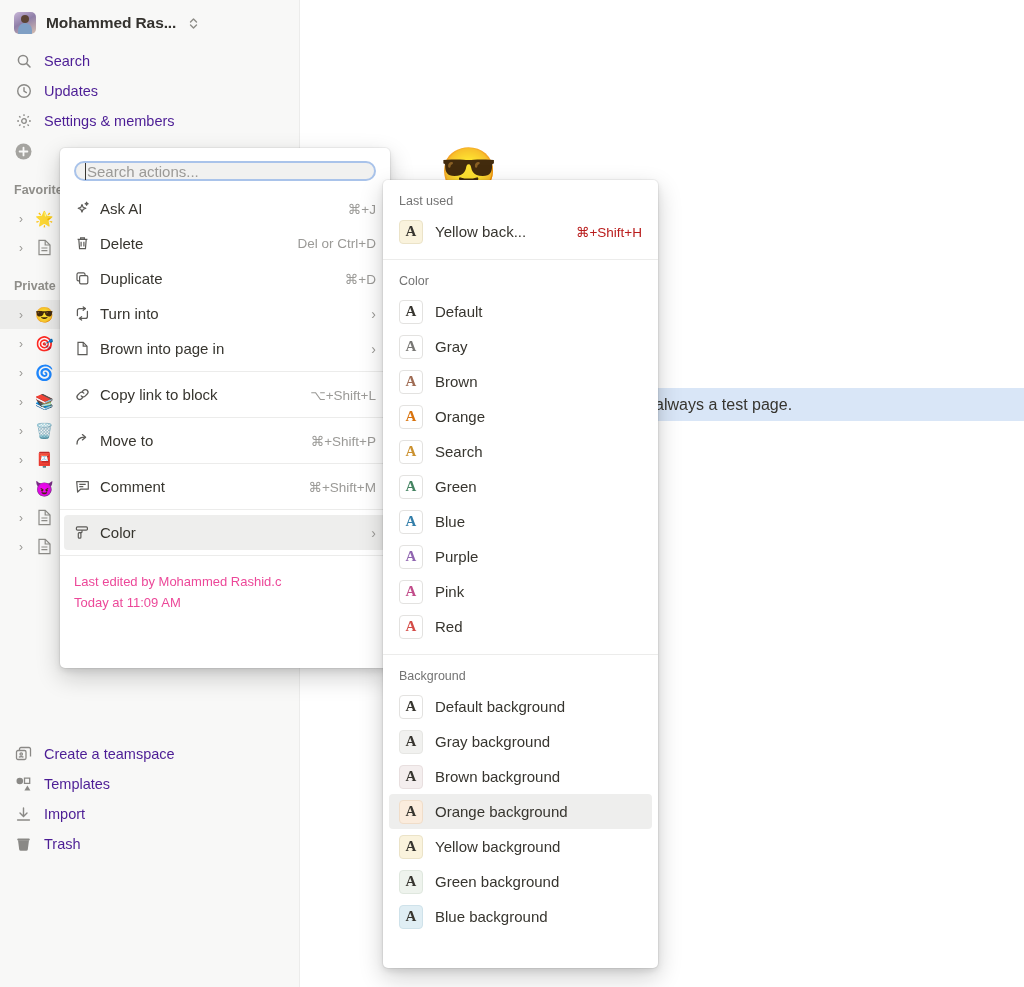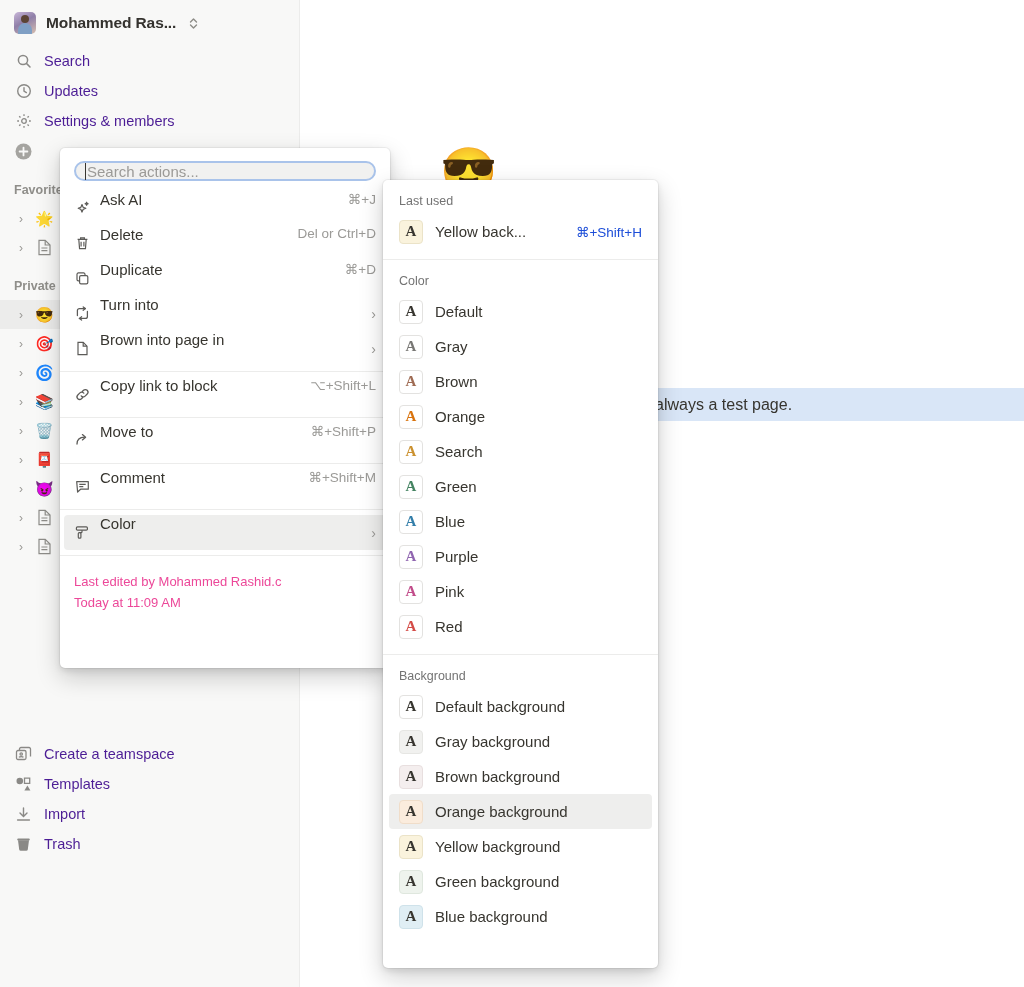--- a/index.html
+++ b/index.html
@@ -104,21 +104,21 @@
     display: flex; align-items: center;
     padding: 0 9px;
     position: relative;
   }
   .caret {
     width: 1px; height: 17px; background: #37352f; margin-right: 1px;
   }
   .search-ph { font-size: 15px; color: #9b9a97; }
 
   .mi {
-    display: flex; 
+    display: flex; align-items: center;
     height: 35px; margin: 0 4px; padding: 0 10px;
     border-radius: 4px; cursor: pointer;
   }
   .mi.hl { background: #eeeeed; }
   .mi .mic { width: 26px; flex: none; display: flex; align-items: center; color: #5c5b58; }
   .mi .mil { font-size: 15px; color: #37352f; flex: 1; white-space: nowrap; }
   .mi .mik { font-size: 13.5px; color: #9b9a97; white-space: nowrap; }
   .mi .mia { color: #9b9a97; font-size: 14px; display: flex; align-items: center; }
 
   .divider { height: 1px; background: #ececeb; margin: 5px 0; }
@@ -146,21 +146,21 @@
   }
   .ci.hl { background: #eeeeed; }
   .sw {
     width: 24px; height: 24px; border-radius: 4px;
     border: 1px solid #e3e2e0;
     display: flex; align-items: center; justify-content: center;
     font-size: 15px; font-weight: bold; flex: none;
     font-family: "Liberation Serif", serif;
   }
   .ci .cl { font-size: 15px; color: #37352f; white-space: nowrap; }
-  .ci .ck { font-size: 13.5px; color: #1d4ed8; margin-left: auto; white-space: nowrap; text-align: right; }
+  .ci .ck { font-size: 13.5px; color: #b91c1c; margin-left: auto; white-space: nowrap; text-align: right; }
 </style>
 </head>
 <body>
 
 <div id="root">
 
   <div class="sidebar">
 
     <div class="ws-header">
       <div class="ws-avatar"></div>

